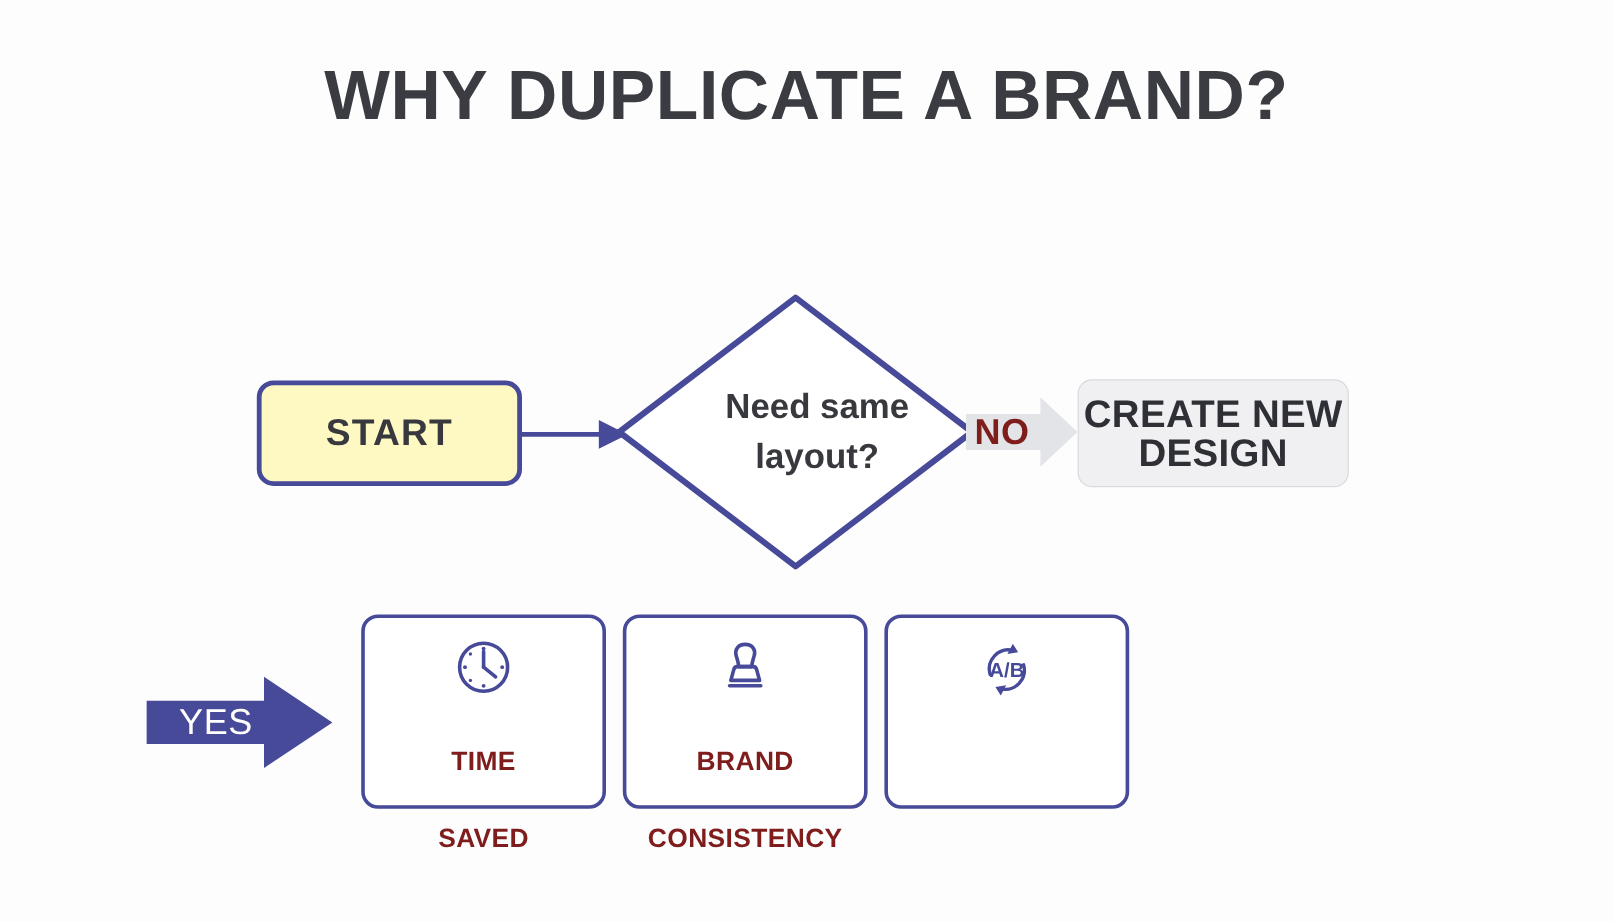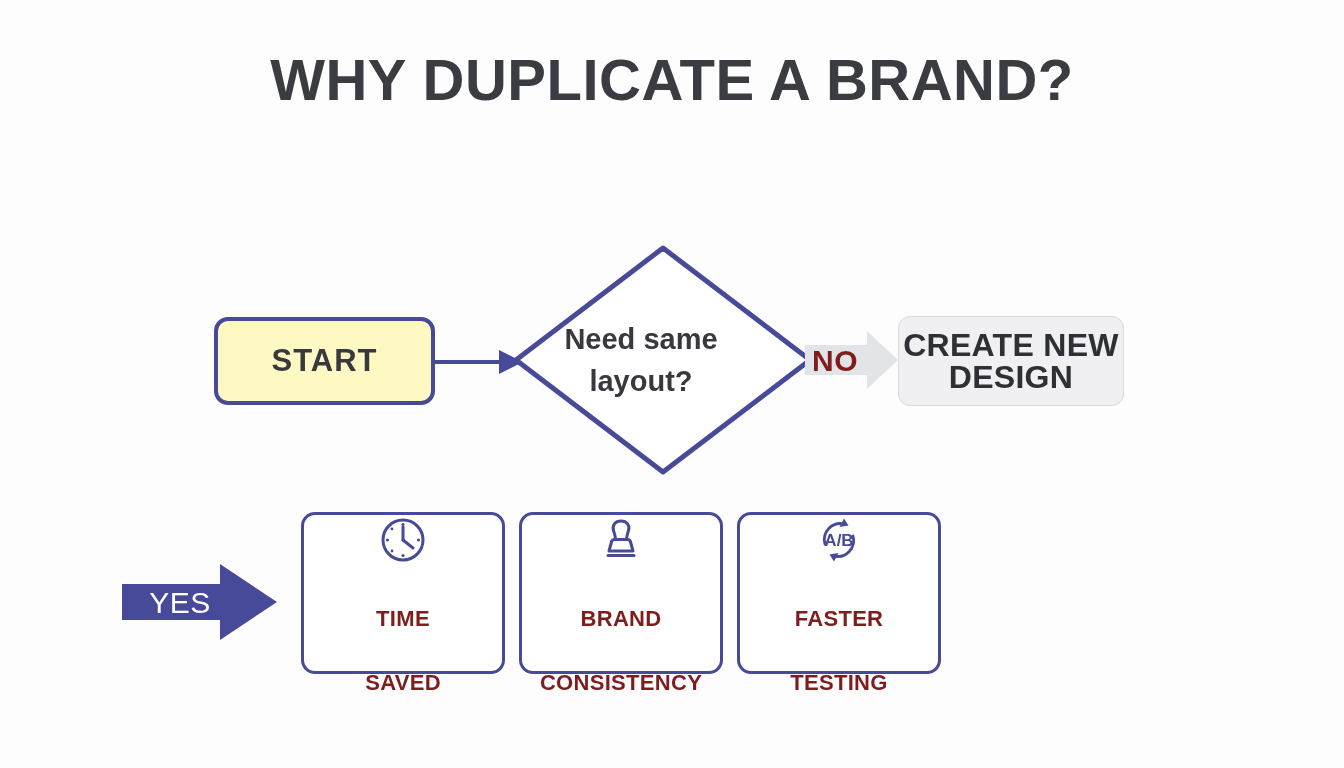--- a/index.html
+++ b/index.html
@@ -69,21 +69,21 @@
   
   .diamond {
     position: absolute;
     left: 508px;
     top: 240px;
     width: 310px;
     height: 240px;
   }
   .diamond-text {
     position: absolute;
-    left: 516px;
+    left: 556px;
     top: 318px;
     width: 250px;
     text-align: center;
     font-size: 29px;
     font-weight: bold;
     color: #38393e;
     line-height: 42px;
     pointer-events: none;
   }
 
@@ -160,20 +160,21 @@
     width: 204px;
     height: 162px;
     box-sizing: border-box;
     border: 3.5px solid #474a99;
     border-radius: 14px;
     background: #ffffff;
     display: flex;
     flex-direction: column;
     align-items: center;
     justify-content: flex-start;
+    padding-top: 16px;
   }
   .card-1 { left: 301px; }
   .card-2 { left: 519px; }
   .card-3 { left: 737px; }
   .card-icon {
     height: 54px;
     display: flex;
     align-items: center;
     justify-content: center;
     margin-bottom: 6px;
@@ -266,19 +267,15 @@
   <div class="card card-3">
     <div class="card-icon">
       <svg width="50" height="50" viewBox="0 0 50 50">
         <path d="M 11 29 A 16 16 0 0 1 30 9" fill="none" stroke="#474a99" stroke-width="2.8" stroke-linecap="round"></path>
         <polygon points="30,3.5 34.5,10.5 25.5,12" fill="#474a99"></polygon>
         <path d="M 39 21 A 16 16 0 0 1 20 41" fill="none" stroke="#474a99" stroke-width="2.8" stroke-linecap="round"></path>
         <polygon points="20,46.5 15.5,39.5 24.5,38" fill="#474a99"></polygon>
         <text x="25" y="31" text-anchor="middle" font-family="Liberation Sans, sans-serif" font-size="17" font-weight="bold" fill="#474a99">A/B</text>
       </svg>
     </div>
-    <div class="card-label">
-      <div>FASTER</div>
-      <div>TESTING</div>
-    </div>
   </div>
 
 </div>
 
 </body></html>

